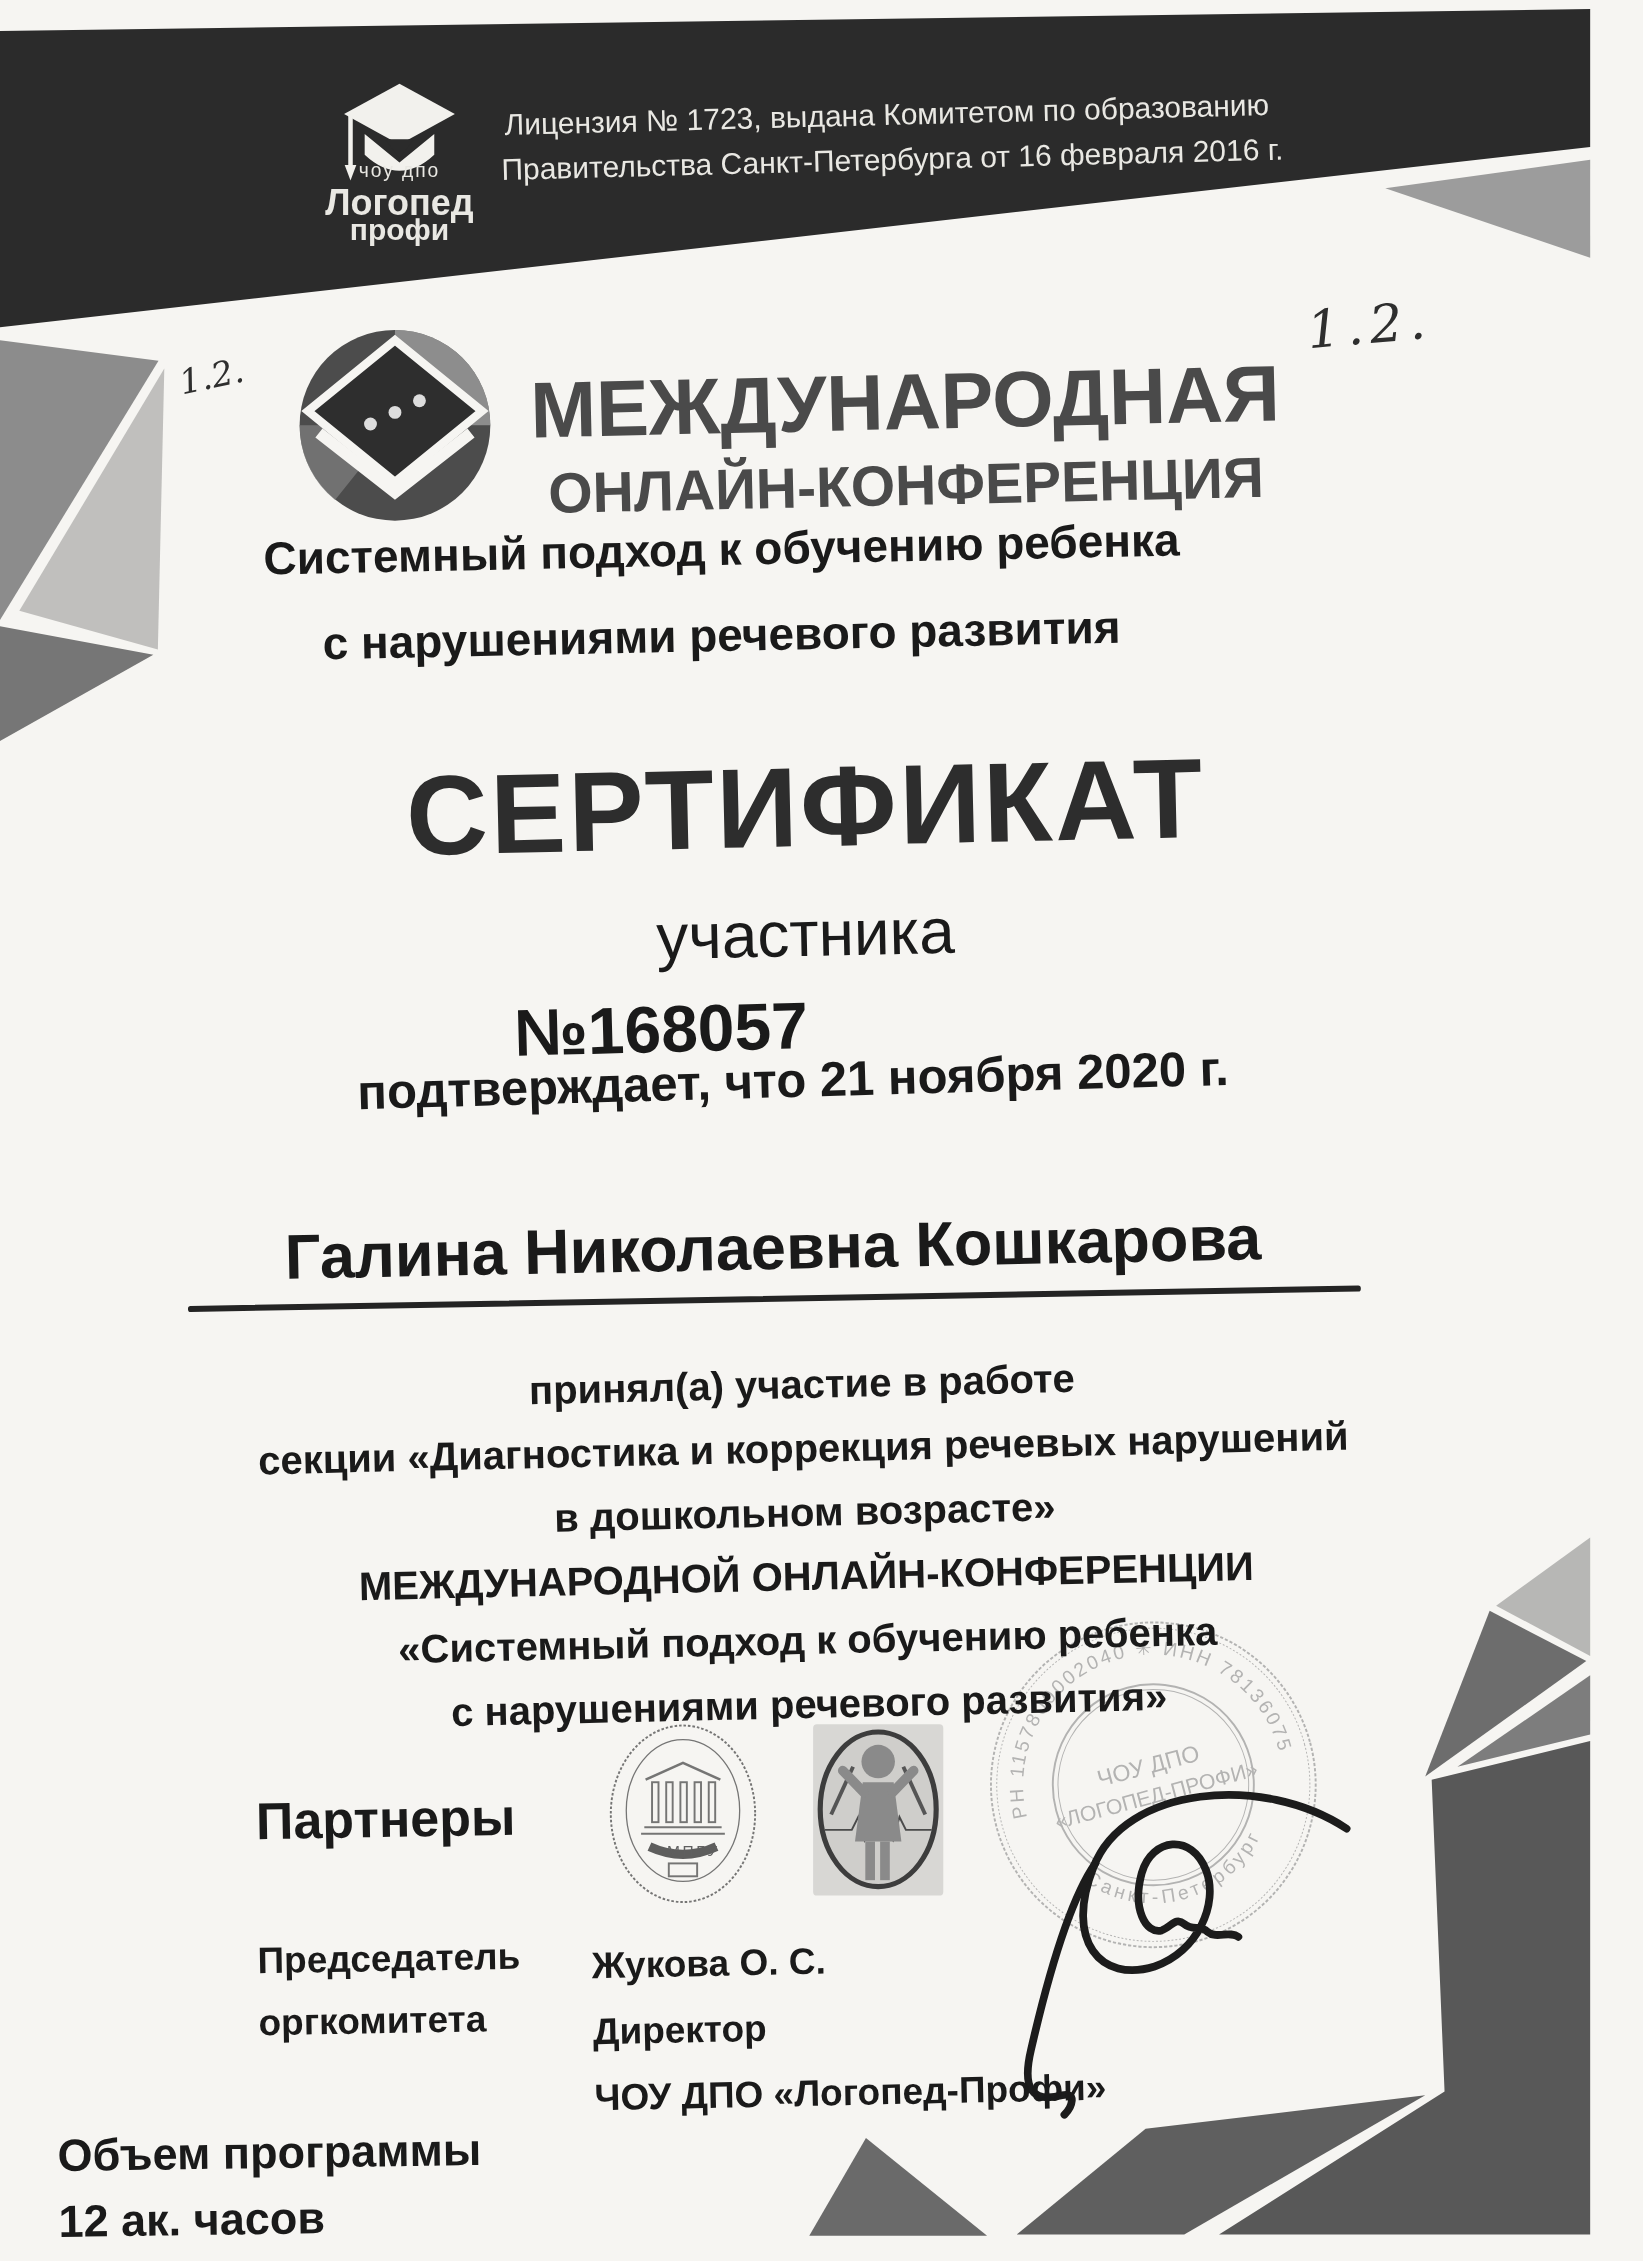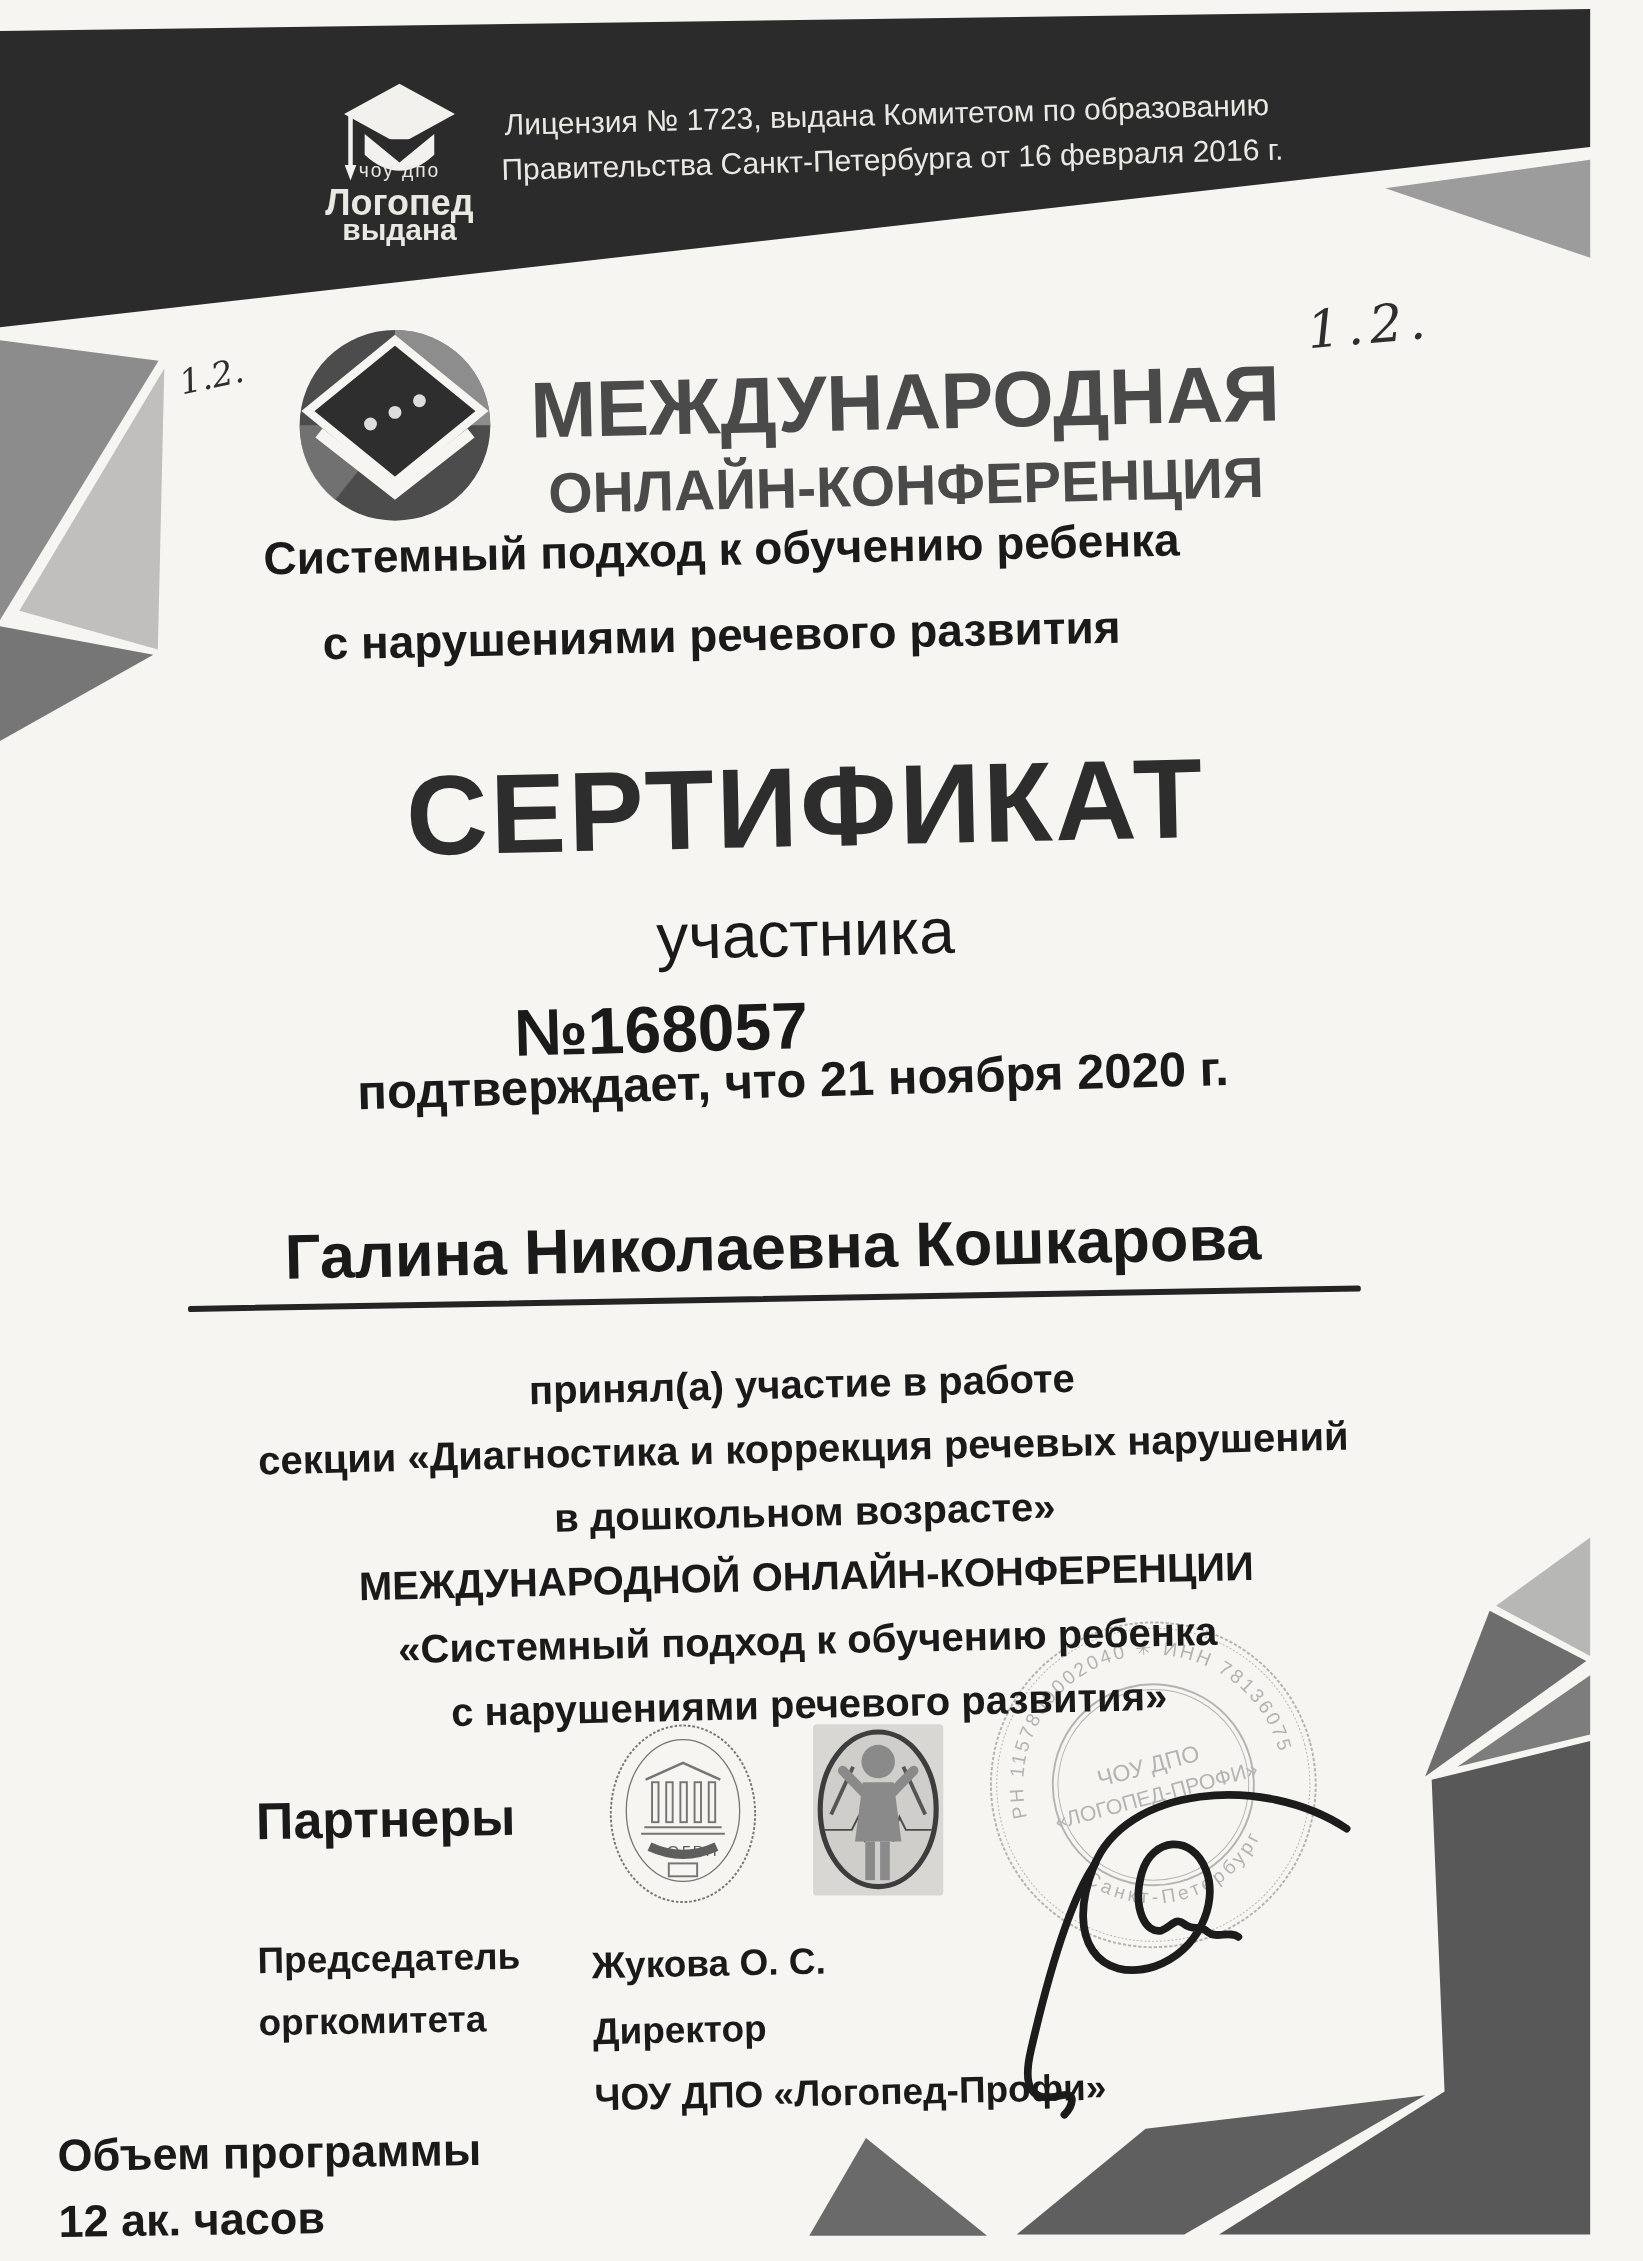--- a/index.html
+++ b/index.html
@@ -117,21 +117,21 @@
     <polygon points="2322,2492 2468,2386 2468,2570" fill="#b7b7b5"></polygon>
     <polygon points="2312,2500 2462,2578 2212,2757" fill="#6d6d6d"></polygon>
     <polygon points="2468,2600 2468,2692 2262,2742" fill="#7d7d7d"></polygon>
     <polygon points="2222,2762 2468,2702 2468,3468 1892,3468 2242,3246" fill="#585858"></polygon>
     <polygon points="1778,3304 2212,3252 1838,3468 1578,3468" fill="#5f5f5f"></polygon>
     <polygon points="1344,3318 1532,3470 1256,3470" fill="#6a6a6a"></polygon>
   </svg>
 
   <div class="txt band-text center" style="left:335px;top:160px;width:129px;font-size:19.3px;letter-spacing:1.9px;">чоу дпо</div>
   <div class="txt band-text bold center" style="left:322px;top:182px;width:155px;font-size:36px;">Логопед</div>
-  <div class="txt band-text bold center" style="left:322px;top:213px;width:155px;font-size:30px;">выдана</div>
+  <div class="txt band-text bold center" style="left:322px;top:213px;width:155px;font-size:30px;">профи</div>
 
   <div class="txt band-text" style="left:504px;top:108px;font-size:30px;transform:rotate(-1.5deg);transform-origin:left top;">Лицензия № 1723, выдана Комитетом по образованию</div>
   <div class="txt band-text" style="left:501px;top:153px;font-size:30px;transform:rotate(-1.5deg);transform-origin:left top;">Правительства Санкт-Петербурга от 16 февраля 2016 г.</div>
 
   <div class="txt hand" style="left:179px;top:356px;font-size:34px;transform:rotate(-12deg);">1.2.</div>
   <div class="txt hand" style="left:1307px;top:295px;font-size:52px;letter-spacing:6.4px;transform:rotate(-5deg);">1.2.</div>
 
   <div class="txt title-gray center" style="left:528px;top:356px;width:754px;font-size:79px;transform:rotate(-1.3deg);">МЕЖДУНАРОДНАЯ</div>
   <div class="txt title-gray center" style="left:545px;top:452px;width:722px;font-size:57px;transform:rotate(-1.3deg);">ОНЛАЙН-КОНФЕРЕНЦИЯ</div>
 
@@ -151,21 +151,21 @@
   <div class="txt bold center" style="left:206px;top:1352px;width:1199px;font-size:40px;line-height:64px;transform:rotate(-1.3deg);">
     <div>принял(а) участие в работе</div>
     <div>секции «Диагностика и коррекция речевых нарушений</div>
     <div>в дошкольном возрасте»</div>
     <div>МЕЖДУНАРОДНОЙ ОНЛАЙН-КОНФЕРЕНЦИИ</div>
     <div>«Системный подход к обучению ребенка</div>
     <div>с нарушениями речевого развития»</div>
   </div>
 
   <div class="txt bold" style="left:256px;top:1789px;font-size:52px;transform:rotate(-1deg);">Партнеры</div>
-  <div class="txt" style="left:667px;top:1842px;font-size:15.5px;letter-spacing:2.6px;color:#5f5f5f;z-index:2;">ОГРН</div>
+  <div class="txt" style="left:667px;top:1842px;font-size:15.5px;letter-spacing:2.6px;color:#5f5f5f;z-index:2;">МПГУ</div>
 
   <div class="txt bold" style="left:258px;top:1928px;font-size:37px;line-height:62px;transform:rotate(-1deg);">
     <div>Председатель</div>
     <div>оргкомитета</div>
   </div>
   <div class="txt bold" style="left:593px;top:1928px;font-size:37px;line-height:66px;transform:rotate(-1.2deg);">
     <div>Жукова О. С.</div>
     <div>Директор</div>
     <div>ЧОУ ДПО «Логопед-Профи»</div>
   </div>

